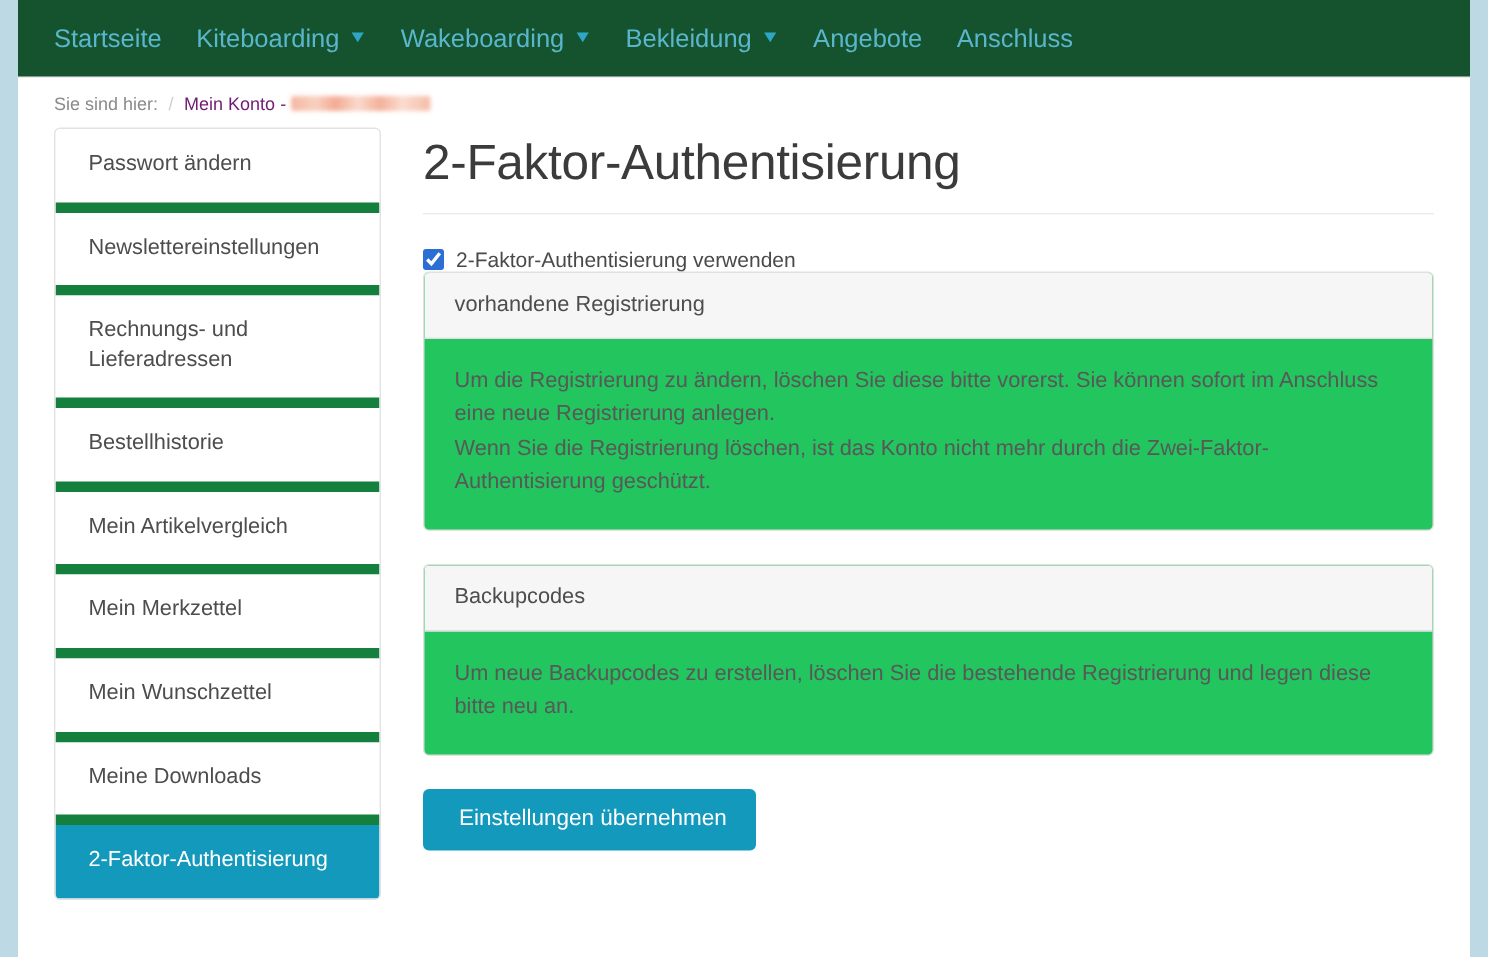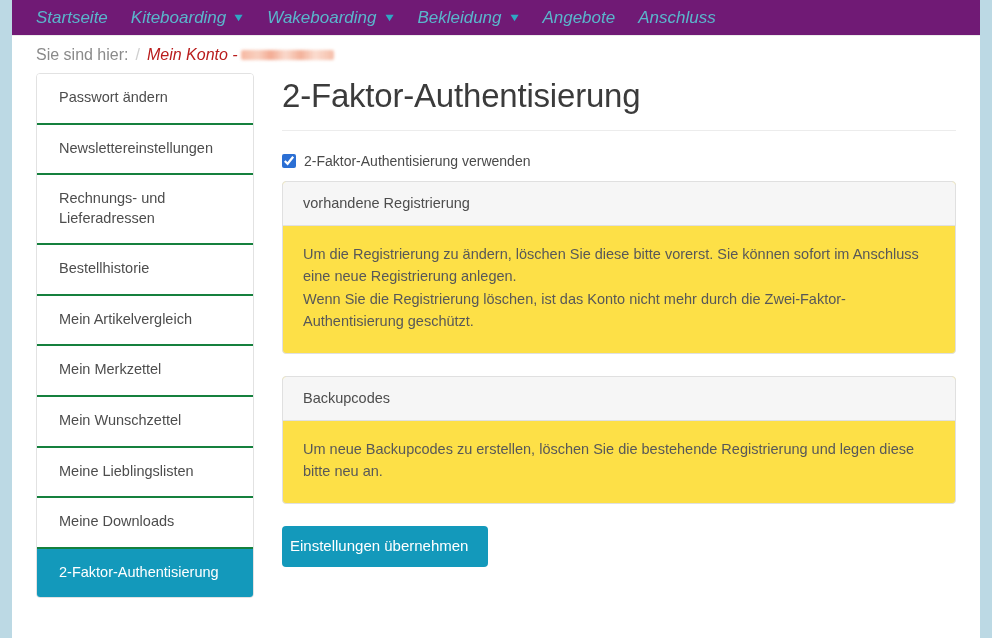--- a/index.html
+++ b/index.html
@@ -22,28 +22,27 @@
     left: 12px;
     top: 0;
     width: 968px;
     min-height: 638px;
     background: #ffffff;
     box-sizing: border-box;
   }
 
   
   .topnav {
-    height: 36px;
+    height: 52px;
     border-bottom: 1px solid #ececec;
     padding-left: 24px;
     box-sizing: border-box;
     display: flex;
     align-items: center;
-    background: #701a75;
-    font-style: italic;
+    background: #14532d;
   }
   .nav-item {
     display: inline-flex;
     align-items: center;
     color: #5ab6cc;
     font-size: 17px;
     font-weight: 400;
     text-decoration: none;
     margin-right: 23px;
     white-space: nowrap;
@@ -56,35 +55,34 @@
     margin-left: 7px;
     font-size: 11px;
     line-height: 1;
     color: #2fa7c4;
     transform: scaleX(1.25);
   }
 
   
   .breadcrumb {
     padding: 10px 0 9px 24px;
-    font-size: 16px;
+    font-size: 12px;
     color: #8a8a8a;
     display: flex;
     align-items: center;
     background: #fff;
   }
   .breadcrumb .sep {
     margin: 0 7px;
     color: #cfcfcf;
   }
   .breadcrumb .crumb-link {
-    color: #b91c1c;
+    color: #701a75;
     text-decoration: none;
     cursor: pointer;
-    font-style: italic;
   }
   .redacted {
     display: inline-block;
     width: 93px;
     height: 10px;
     margin-left: 3px;
     vertical-align: -1px;
     border-radius: 2px;
     background: linear-gradient(90deg,
       rgba(243,160,130,.75) 0%, rgba(243,170,140,.55) 18%,
@@ -111,21 +109,21 @@
     border: 1px solid #e2e2e2;
     border-radius: 4px;
     background: #fff;
     overflow: hidden;
     margin-top: 0;
   }
   .side-item {
     padding: 14px 18px 15px 22px;
     font-size: 14.5px;
     color: #4d4d4d;
-    border-bottom: 2px solid #15803d;
+    border-bottom: 7px solid #15803d;
     line-height: 1.35;
     cursor: pointer;
     background: #fff;
   }
   .side-item:last-child { border-bottom: none; }
   .side-item.active {
     background: #1399bb;
     color: #ffffff;
   }
 
@@ -163,24 +161,23 @@
   .check-row label {
     font-size: 14px;
     color: #4a4a4a;
     cursor: pointer;
   }
 
   
   .panel {
     border: 1px solid #e0e0e0;
     border-radius: 4px;
-    background: #fde047;
+    background: #22c55e;
     margin-bottom: 22px;
     overflow: hidden;
-    margin-top: 12px;
   }
   .panel-head {
     background: #f6f6f6;
     border-bottom: 1px solid #e0e0e0;
     padding: 13px 20px 14px 20px;
     font-size: 14.5px;
     color: #4d4d4d;
   }
   .panel-body {
     padding: 17px 20px 20px 20px;
@@ -193,21 +190,21 @@
   
   .submit-wrap {
     padding: 0 0 34px 0;
   }
   .btn-primary {
     display: inline-block;
     background: #1399bb;
     color: #ffffff;
     border: none;
     border-radius: 4px;
-    padding: 12px 20px 13px 8px;
+    padding: 12px 20px 13px 24px;
     font-family: "Liberation Sans", sans-serif;
     font-size: 15px;
     line-height: 1.1;
     cursor: pointer;
   }
 </style>
 </head>
 <body>
 
 <div class="page">
@@ -259,23 +256,20 @@
         <span>Bestellhistorie</span>
       </div>
       <div class="side-item">
         <span>Mein Artikelvergleich</span>
       </div>
       <div class="side-item">
         <span>Mein Merkzettel</span>
       </div>
       <div class="side-item">
         <span>Mein Wunschzettel</span>
-      </div>
-      <div class="side-item">
-        <span>Meine Lieblingslisten</span>
       </div>
       <div class="side-item">
         <span>Meine Downloads</span>
       </div>
       <div class="side-item active">
         <span>2-Faktor-Authentisierung</span>
       </div>
     </aside>
 
     <main class="main">

